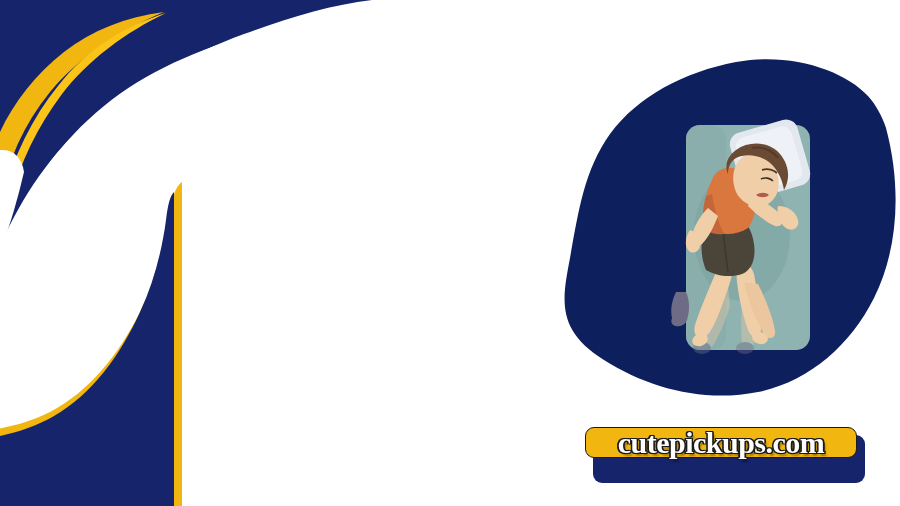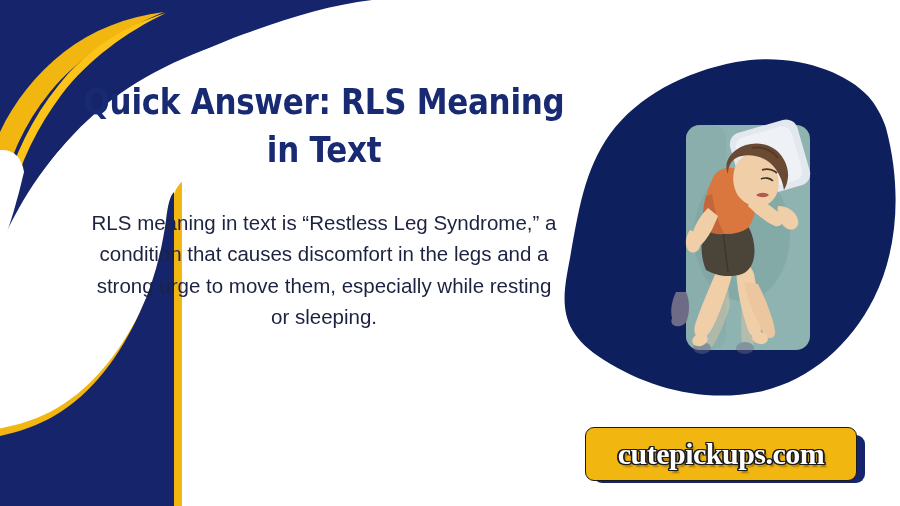--- a/index.html
+++ b/index.html
@@ -74,21 +74,21 @@
     width: 272px;
     height: 48px;
     background: #16256b;
     border-radius: 9px;
   }
   #logo-plate {
     position: absolute;
     left: 0;
     top: 0;
     width: 272px;
-    height: 54px;
+    height: 31px;
     background: #f2b611;
     border: 1.5px solid #1a1a1a;
     border-radius: 9px;
     box-sizing: border-box;
     display: flex;
     align-items: center;
     justify-content: center;
   }
   #logo-text {
     font-family: "Liberation Serif", "DejaVu Serif", serif;
@@ -220,25 +220,20 @@
     <g>
       <path d="M744,156 C756,152 770,158 776,170 C782,184 778,198 768,204 C756,210 742,204 736,192 C730,178 734,162 744,156 Z" fill="#f0cfa8"></path>
       <path d="M736,150 C750,140 770,142 780,154 C790,166 790,180 784,190 C782,178 776,166 766,160 C756,154 744,154 736,158 C730,162 728,168 728,174 C724,164 728,156 736,150 Z" fill="#6b4a34"></path>
       <path d="M752,148 C762,146 772,150 778,158" stroke="#55392a" stroke-width="2" fill="none"></path>
       <path d="M762,170 C768,168 774,170 777,173" stroke="#4a382c" stroke-width="1.8" fill="none"></path>
       <path d="M761,179 C765,177 770,178 773,181" stroke="#3a3028" stroke-width="1.6" fill="none"></path>
       <path d="M756,195 C760,192 766,192 769,195 C766,198 760,198 756,195 Z" fill="#b35a50"></path>
     </g>
   </svg>
 
-  <div id="text-column">
-    <h1 id="headline">Quick Answer: RLS Meaning
-in Text</h1>
-    <p id="body-copy">RLS meaning in text is “Restless Leg Syndrome,” a condition that causes discomfort in the legs and a strong urge to move them, especially while resting or sleeping.</p>
-  </div>
 
   <div id="logo-badge">
     <div id="logo-shadow"></div>
     <div id="logo-plate">
       <span id="logo-text">cutepickups.com</span>
     </div>
   </div>
 
 </div>
 

